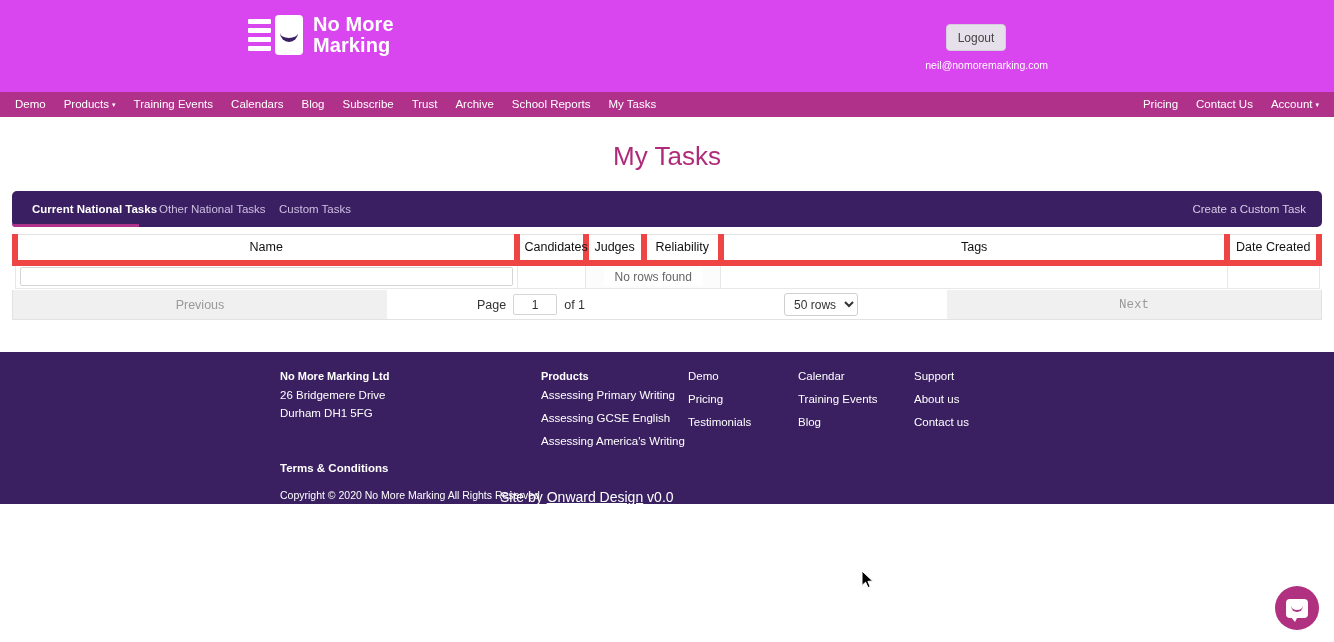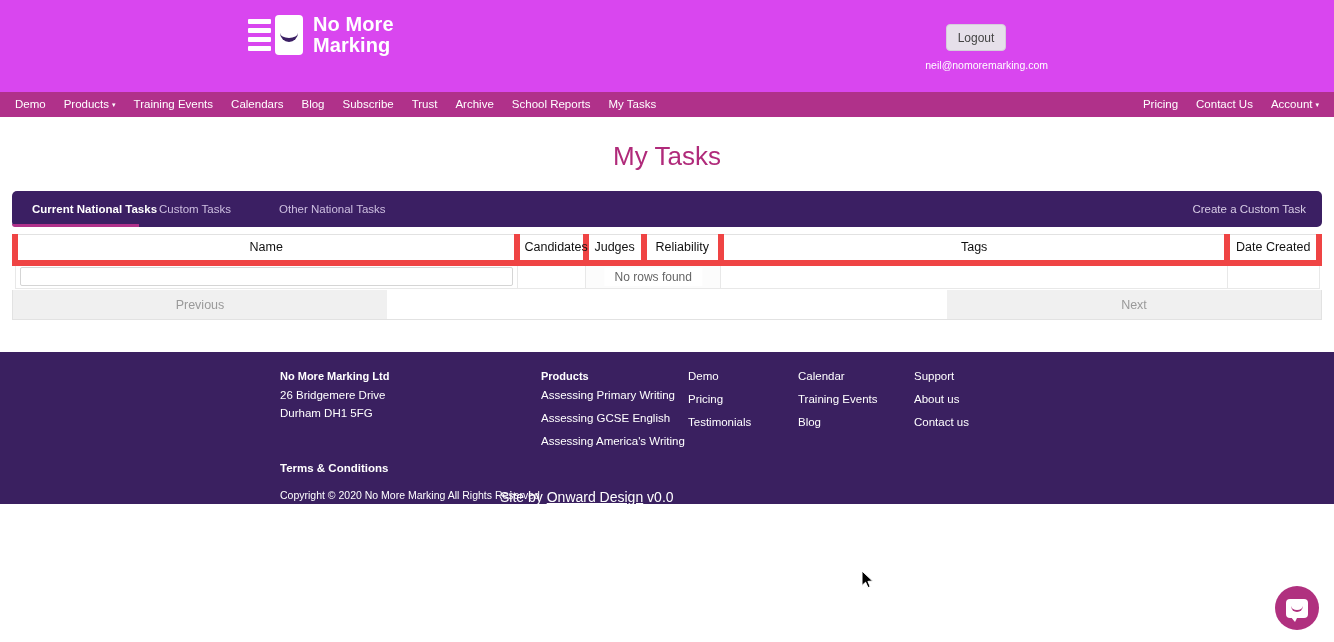--- a/index.html
+++ b/index.html
@@ -257,21 +257,21 @@
   .pg-btn {
     background: #f0f0f0;
     color: #9a9a9a;
     font-size: 12.5px;
     display: flex;
     align-items: center;
     justify-content: center;
     cursor: default;
   }
   .pg-prev { width: 374px; }
-  .pg-next { width: 374px; margin-left: auto; }
+  .pg-next { width: 374px; margin-left: auto; font-family: Liberation Mono, monospace; }
   .pg-mid {
     display: flex;
     align-items: center;
     flex: 1;
     padding-left: 90px;
     gap: 7px;
     font-size: 12.5px;
     color: #333;
   }
   .pg-page-input {
@@ -447,25 +447,25 @@
   </div>
 </div>
 
 <h1 class="page-title">My Tasks</h1>
 
 <div class="tabbar-wrap">
   <div class="tabbar">
     <div class="tab t0 active">
         <span>Current National Tasks</span>
       </div>
+    <div class="tab t1">
+        <span>Other National Tasks</span>
+      </div>
     <div class="tab t2">
         <span>Custom Tasks</span>
-      </div>
-    <div class="tab t1">
-        <span>Other National Tasks</span>
       </div>
     <div class="tab-action">Create a Custom Task</div>
   </div>
 </div>
 
 <div class="table-wrap">
   <table class="tasks">
     <thead>
       <tr>
         <th class="col-name">Name</th>
@@ -486,20 +486,28 @@
           <div class="norows-text">No rows found</div>
         </td>
         <td></td>
         <td></td>
       </tr>
     </tbody>
   </table>
 
   <div class="pager">
     <div class="pg-btn pg-prev">Previous</div>
+    <div class="pg-mid">
+      <span>Page</span>
+      <input class="pg-page-input" type="text" value="1" style="">
+      <span>of 1</span>
+      <select class="pg-rows-select">
+        <option>50 rows</option>
+      </select>
+    </div>
     <div class="pg-btn pg-next">Next</div>
   </div>
 </div>
 
 <div class="footer">
   <div class="footer-inner">
 
     <div class="fcol fcol-1">
       <div class="f-head">No More Marking Ltd</div>
       <div class="f-line">26 Bridgemere Drive</div>

